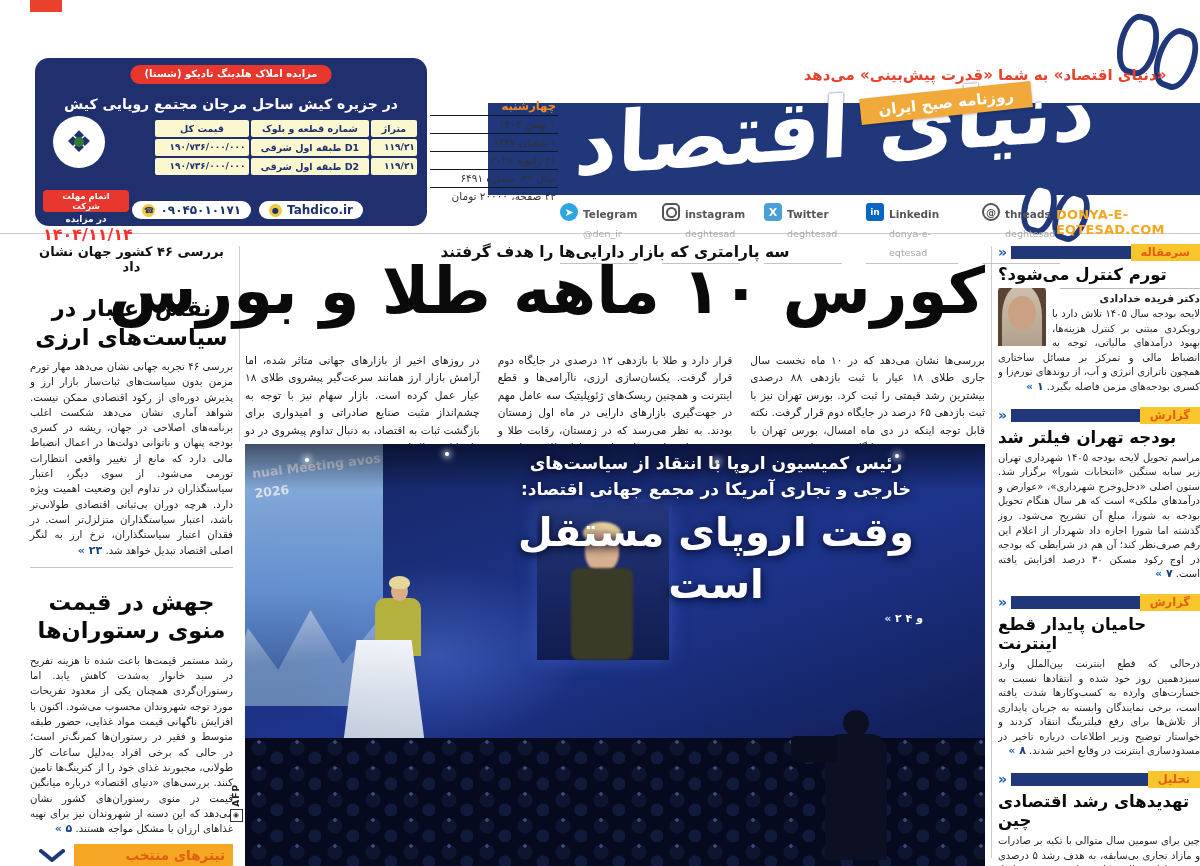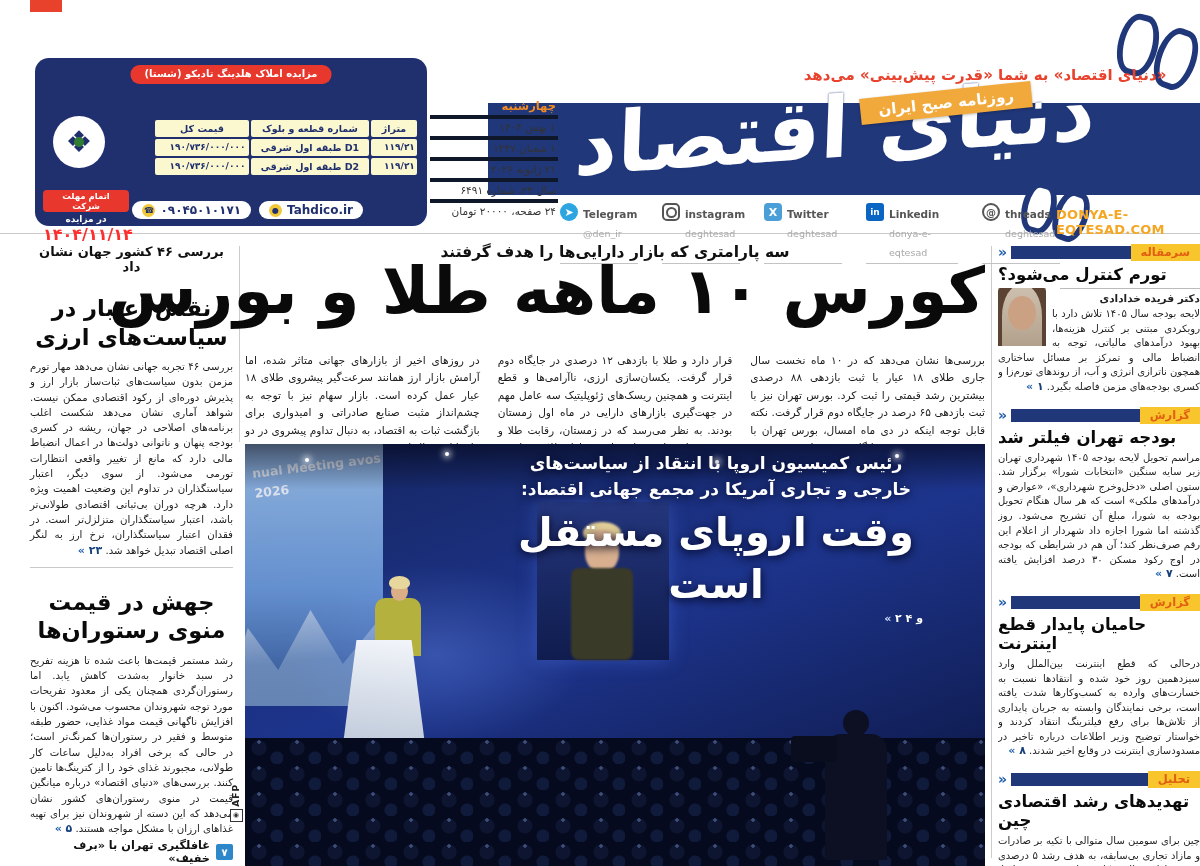--- a/index.html
+++ b/index.html
@@ -8,21 +8,21 @@
   .page { position:relative; width:1200px; height:866px; background:#fff; overflow:hidden; direction:rtl; }
 
   
   .red-tab { position:absolute; left:30px; top:0; width:32px; height:12px; background:#e8412c; }
   .band { position:absolute; left:488px; top:103px; width:712px; height:92px; background:#20377a; }
   .logo-script { position:absolute; left:470px; top:38px; width:730px; height:180px; display:flex; align-items:center; justify-content:center; color:#fff; font-size:84px; font-weight:bold; transform:rotate(-4deg) skewX(-6deg); text-shadow:0 0 2px #20377a; white-space:nowrap; z-index:3; pointer-events:none; }
   .leaf { position:absolute; background:#fff; border:6px solid #20377a; border-radius:50% 50% 50% 50% / 62% 62% 62% 62%; z-index:2; }
   .tagline { position:absolute; left:770px; top:66px; width:430px; text-align:center; color:#e8412c; font-weight:bold; font-size:15px; z-index:4; }
   .morning-badge { position:absolute; left:860px; top:90px; background:#f2a93b; color:#fff; font-weight:bold; font-size:15px; padding:4px 18px; transform:rotate(-6deg); z-index:5; box-shadow:0 1px 3px rgba(0,0,0,.25); }
   .dates { position:absolute; left:430px; top:98px; width:128px; font-size:10.5px; color:#333; text-align:right; z-index:4; }
-  .dates .row { padding:2px 2px 2px 0; border-bottom:4px solid #0f172a; line-height:13px; }
+  .dates .row { padding:2px 2px 2px 0; border-bottom:1px solid #0f172a; line-height:13px; }
   .dates .row:last-child { border-bottom:none; }
   .dates .weekday { color:#f08a24; font-weight:bold; font-size:11.5px; }
   .social { position:absolute; left:560px; top:203px; width:500px; display:flex; direction:ltr; gap:24px; z-index:4; }
   .soc { display:flex; direction:ltr; gap:5px; align-items:flex-start; border-bottom:1px solid #c3c3c3; padding:0 6px 3px 0; min-width:78px; }
   .soc .ic { width:18px; height:18px; border-radius:4px; display:flex; align-items:center; justify-content:center; color:#fff; font-size:11px; font-weight:bold; flex:0 0 auto; }
   .ic.tg { border-radius:50%; background:#2ca5e0; }
   .ic.ig { background:#fff; border:2px solid #555; border-radius:5px; position:relative; }
   .ic.ig::after { content:""; width:7px; height:7px; border:2px solid #555; border-radius:50%; }
   .ic.tw { background:#4a9fd8; }
   .ic.li { background:#0a66c2; border-radius:3px; font-size:9px; }
@@ -165,20 +165,21 @@
     <div class="soc">
       <span class="ic th">@</span>
       <span><span class="nm">threads</span><br><span class="hd">deghtesad</span></span>
     </div>
   </div>
   <div class="site">DONYA-E-EQTESAD.COM</div>
   <div class="mast-divider"></div>
 
   <div class="ad">
     <div class="ad-title">مزایده املاک هلدینگ تادیکو (شستا)</div>
+    <div class="ad-sub">در جزیره کیش ساحل مرجان مجتمع رویایی کیش</div>
     <div class="ad-table">
       <div class="cell">متراژ</div>
       <div class="cell">شماره قطعه و بلوک</div>
       <div class="cell">قیمت کل</div>
       <div class="cell num">۱۱۹/۲۱</div>
       <div class="cell">D1 طبقه اول شرقی</div>
       <div class="cell num">۱۹۰/۷۳۶/۰۰۰/۰۰۰</div>
       <div class="cell num">۱۱۹/۲۱</div>
       <div class="cell">D2 طبقه اول شرقی</div>
       <div class="cell num">۱۹۰/۷۳۶/۰۰۰/۰۰۰</div>
@@ -249,20 +250,28 @@
     <span class="cam-ic">◉</span>
   </div>
 
   <div class="leftcol">
     <div class="lc-kicker">بررسی ۴۶ کشور جهان نشان داد</div>
     <div class="lc-title">نقش اعتبار در سیاست‌های ارزی</div>
     <div class="lc-body"><span>بررسی ۴۶ تجربه جهانی نشان می‌دهد مهار تورم مزمن بدون سیاست‌های ثبات‌ساز بازار ارز و پذیرش دوره‌ای از رکود اقتصادی ممکن نیست. شواهد آماری نشان می‌دهد شکست اغلب برنامه‌های اصلاحی در جهان، ریشه در کسری بودجه پنهان و ناتوانی دولت‌ها در اعمال انضباط مالی دارد که مانع از تغییر واقعی انتظارات تورمی می‌شود. از سوی دیگر، اعتبار سیاستگذاران در تداوم این وضعیت اهمیت ویژه دارد. هرچه دوران بی‌ثباتی اقتصادی طولانی‌تر باشد، اعتبار سیاستگذاران متزلزل‌تر است. در فقدان اعتبار سیاستگذاران، نرخ ارز به لنگر اصلی اقتصاد تبدیل خواهد شد.</span> <span class="pref">« <b>۲۳</b></span></div>
     <hr class="lc-hr">
     <div class="lc-title">جهش در قیمت منوی رستوران‌ها</div>
     <div class="lc-body"><span>رشد مستمر قیمت‌ها باعث شده تا هزینه تفریح در سبد خانوار به‌شدت کاهش یابد. اما رستوران‌گردی همچنان یکی از معدود تفریحات مورد توجه شهروندان محسوب می‌شود. اکنون با افزایش ناگهانی قیمت مواد غذایی، حضور طبقه متوسط و فقیر در رستوران‌ها کمرنگ‌تر است؛ در حالی که برخی افراد به‌دلیل ساعات کار طولانی، مجبورند غذای خود را از کترینگ‌ها تامین کنند. بررسی‌های «دنیای اقتصاد» درباره میانگین قیمت در منوی رستوران‌های کشور نشان می‌دهد که این دسته از شهروندان نیز برای تهیه غذاهای ارزان با مشکل مواجه هستند.</span> <span class="pref">« <b>۵</b></span></div>
+    <div class="sel-header">
+      <span class="txt">تیترهای منتخب</span>
+      <span class="chev">
+          <svg width="26" height="13" viewBox="0 0 26 13">
+            <path d="M2 2 L13 11 L24 2" fill="none" stroke="#20377a" stroke-width="4" stroke-linecap="round"></path>
+          </svg>
+        </span>
+    </div>
     <div class="sel-item">
         <span class="sel-num">۷</span>
         <span class="sel-txt">غافلگیری تهران با «برف خفیف»</span>
       </div>
 
   </div>
 
   <div class="sidebar">
 
     <div class="sb-sec">

